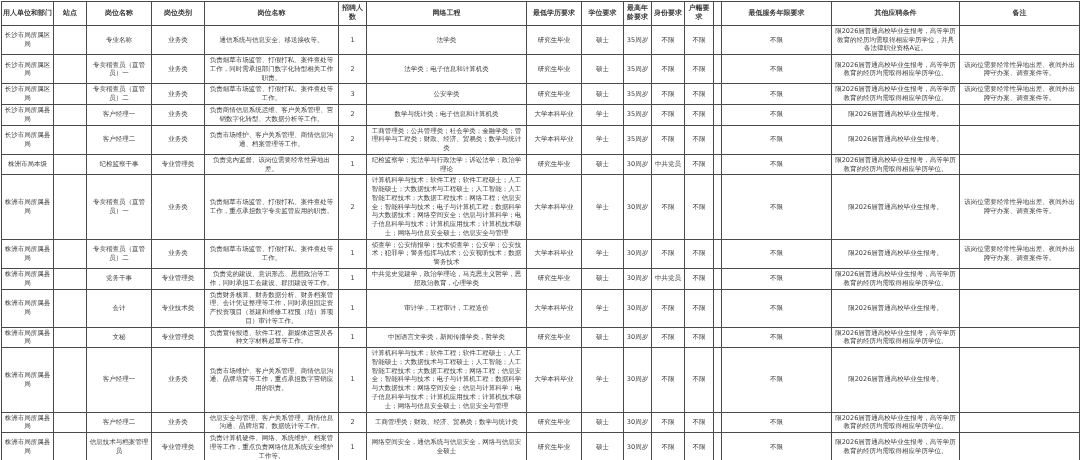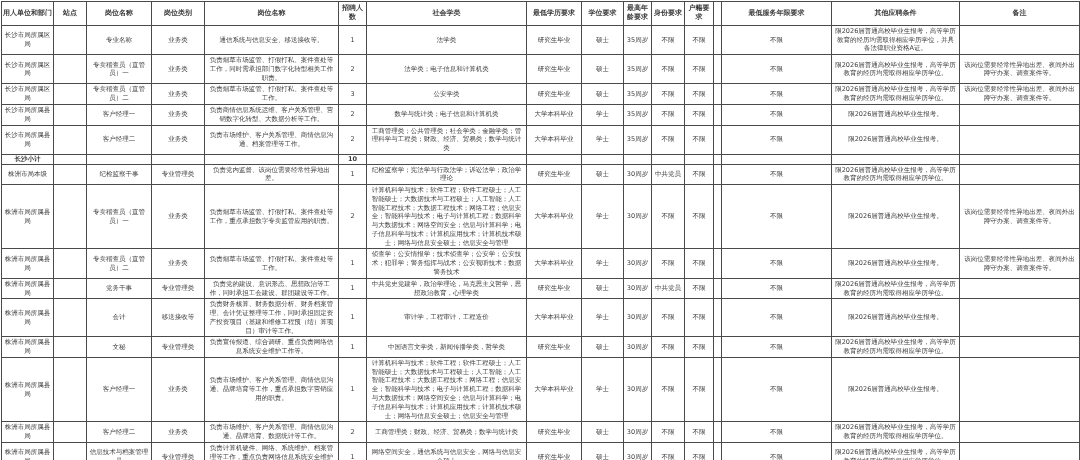--- a/index.html
+++ b/index.html
@@ -38,21 +38,21 @@
         <col style="width:120px">
     </colgroup>
     <thead>
       <tr>
           <th>用人单位和部门</th>
           <th>站点</th>
           <th>岗位名称</th>
           <th>岗位类别</th>
           <th>岗位名称</th>
           <th>招聘人数</th>
-          <th>社会学类</th>
+          <th>网络工程</th>
           <th>最低学历要求</th>
           <th>学位要求</th>
           <th>最高年龄要求</th>
           <th>身份要求</th>
           <th>户籍要求</th>
           <th></th>
           <th>最低服务年限要求</th>
           <th>其他应聘条件</th>
           <th>备注</th>
         </tr>
@@ -141,38 +141,20 @@
           <td>大学本科毕业</td>
           <td>学士</td>
           <td>35周岁</td>
           <td>不限</td>
           <td>不限</td>
           <td></td>
           <td>不限</td>
           <td>限2026届普通高校毕业生报考。</td>
           <td></td>
         </tr>
-        <tr class="subtotal">
-          <td>长沙小计</td>
-          <td></td>
-          <td></td>
-          <td></td>
-          <td></td>
-          <td>10</td>
-          <td></td>
-          <td></td>
-          <td></td>
-          <td></td>
-          <td></td>
-          <td></td>
-          <td></td>
-          <td></td>
-          <td></td>
-          <td></td>
-        </tr>
         <tr>
           <td>株洲市局本级</td>
           <td></td>
           <td>纪检监察干事</td>
           <td>专业管理类</td>
           <td>负责党内监督、该岗位需要经常性异地出差。</td>
           <td>1</td>
           <td>纪检监察学；宪法学与行政法学；诉讼法学；政治学理论</td>
           <td>研究生毕业</td>
           <td>硕士</td>
@@ -235,40 +217,40 @@
           <td>不限</td>
           <td></td>
           <td>不限</td>
           <td>限2026届普通高校毕业生报考，高等学历教育的经历均需取得相应学历学位。</td>
           <td></td>
         </tr>
         <tr>
           <td>株洲市局所属县局</td>
           <td></td>
           <td>会计</td>
-          <td>移送接收等</td>
+          <td>专业技术类</td>
           <td>负责财务核算、财务数据分析、财务档案管理、会计凭证整理等工作，同时承担固定资产投资项目（基建和维修工程预（结）算项目）审计等工作。</td>
           <td>1</td>
           <td>审计学，工程审计，工程造价</td>
           <td>大学本科毕业</td>
           <td>学士</td>
           <td>30周岁</td>
           <td>不限</td>
           <td>不限</td>
           <td></td>
           <td>不限</td>
           <td>限2026届普通高校毕业生报考。</td>
           <td></td>
         </tr>
         <tr>
           <td>株洲市局所属县局</td>
           <td></td>
           <td>文秘</td>
           <td>专业管理类</td>
-          <td>负责宣传报道、综合调研、重点负责网络信息系统安全维护工作等。</td>
+          <td>负责宣传报道、软件工程、新媒体运营及各种文字材料起草等工作。</td>
           <td>1</td>
           <td>中国语言文学类，新闻传播学类，哲学类</td>
           <td>研究生毕业</td>
           <td>硕士</td>
           <td>30周岁</td>
           <td>不限</td>
           <td>不限</td>
           <td></td>
           <td>不限</td>
           <td>限2026届普通高校毕业生报考，高等学历教育的经历均需取得相应学历学位。</td>
@@ -290,21 +272,21 @@
           <td></td>
           <td>不限</td>
           <td>限2026届普通高校毕业生报考。</td>
           <td></td>
         </tr>
         <tr>
           <td>株洲市局所属县局</td>
           <td></td>
           <td>客户经理二</td>
           <td>业务类</td>
-          <td>负责市场维护、客户关系管理、商情信息沟通、品牌培育、数据统计等工作。</td>
+          <td>信息安全与管理、客户关系管理、商情信息沟通、品牌培育、数据统计等工作。</td>
           <td>2</td>
           <td>工商管理类；财政、经济、贸易类；数学与统计类</td>
           <td>研究生毕业</td>
           <td>硕士</td>
           <td>30周岁</td>
           <td>不限</td>
           <td>不限</td>
           <td></td>
           <td>不限</td>
           <td>限2026届普通高校毕业生报考，高等学历教育的经历均需取得相应学历学位。</td>

